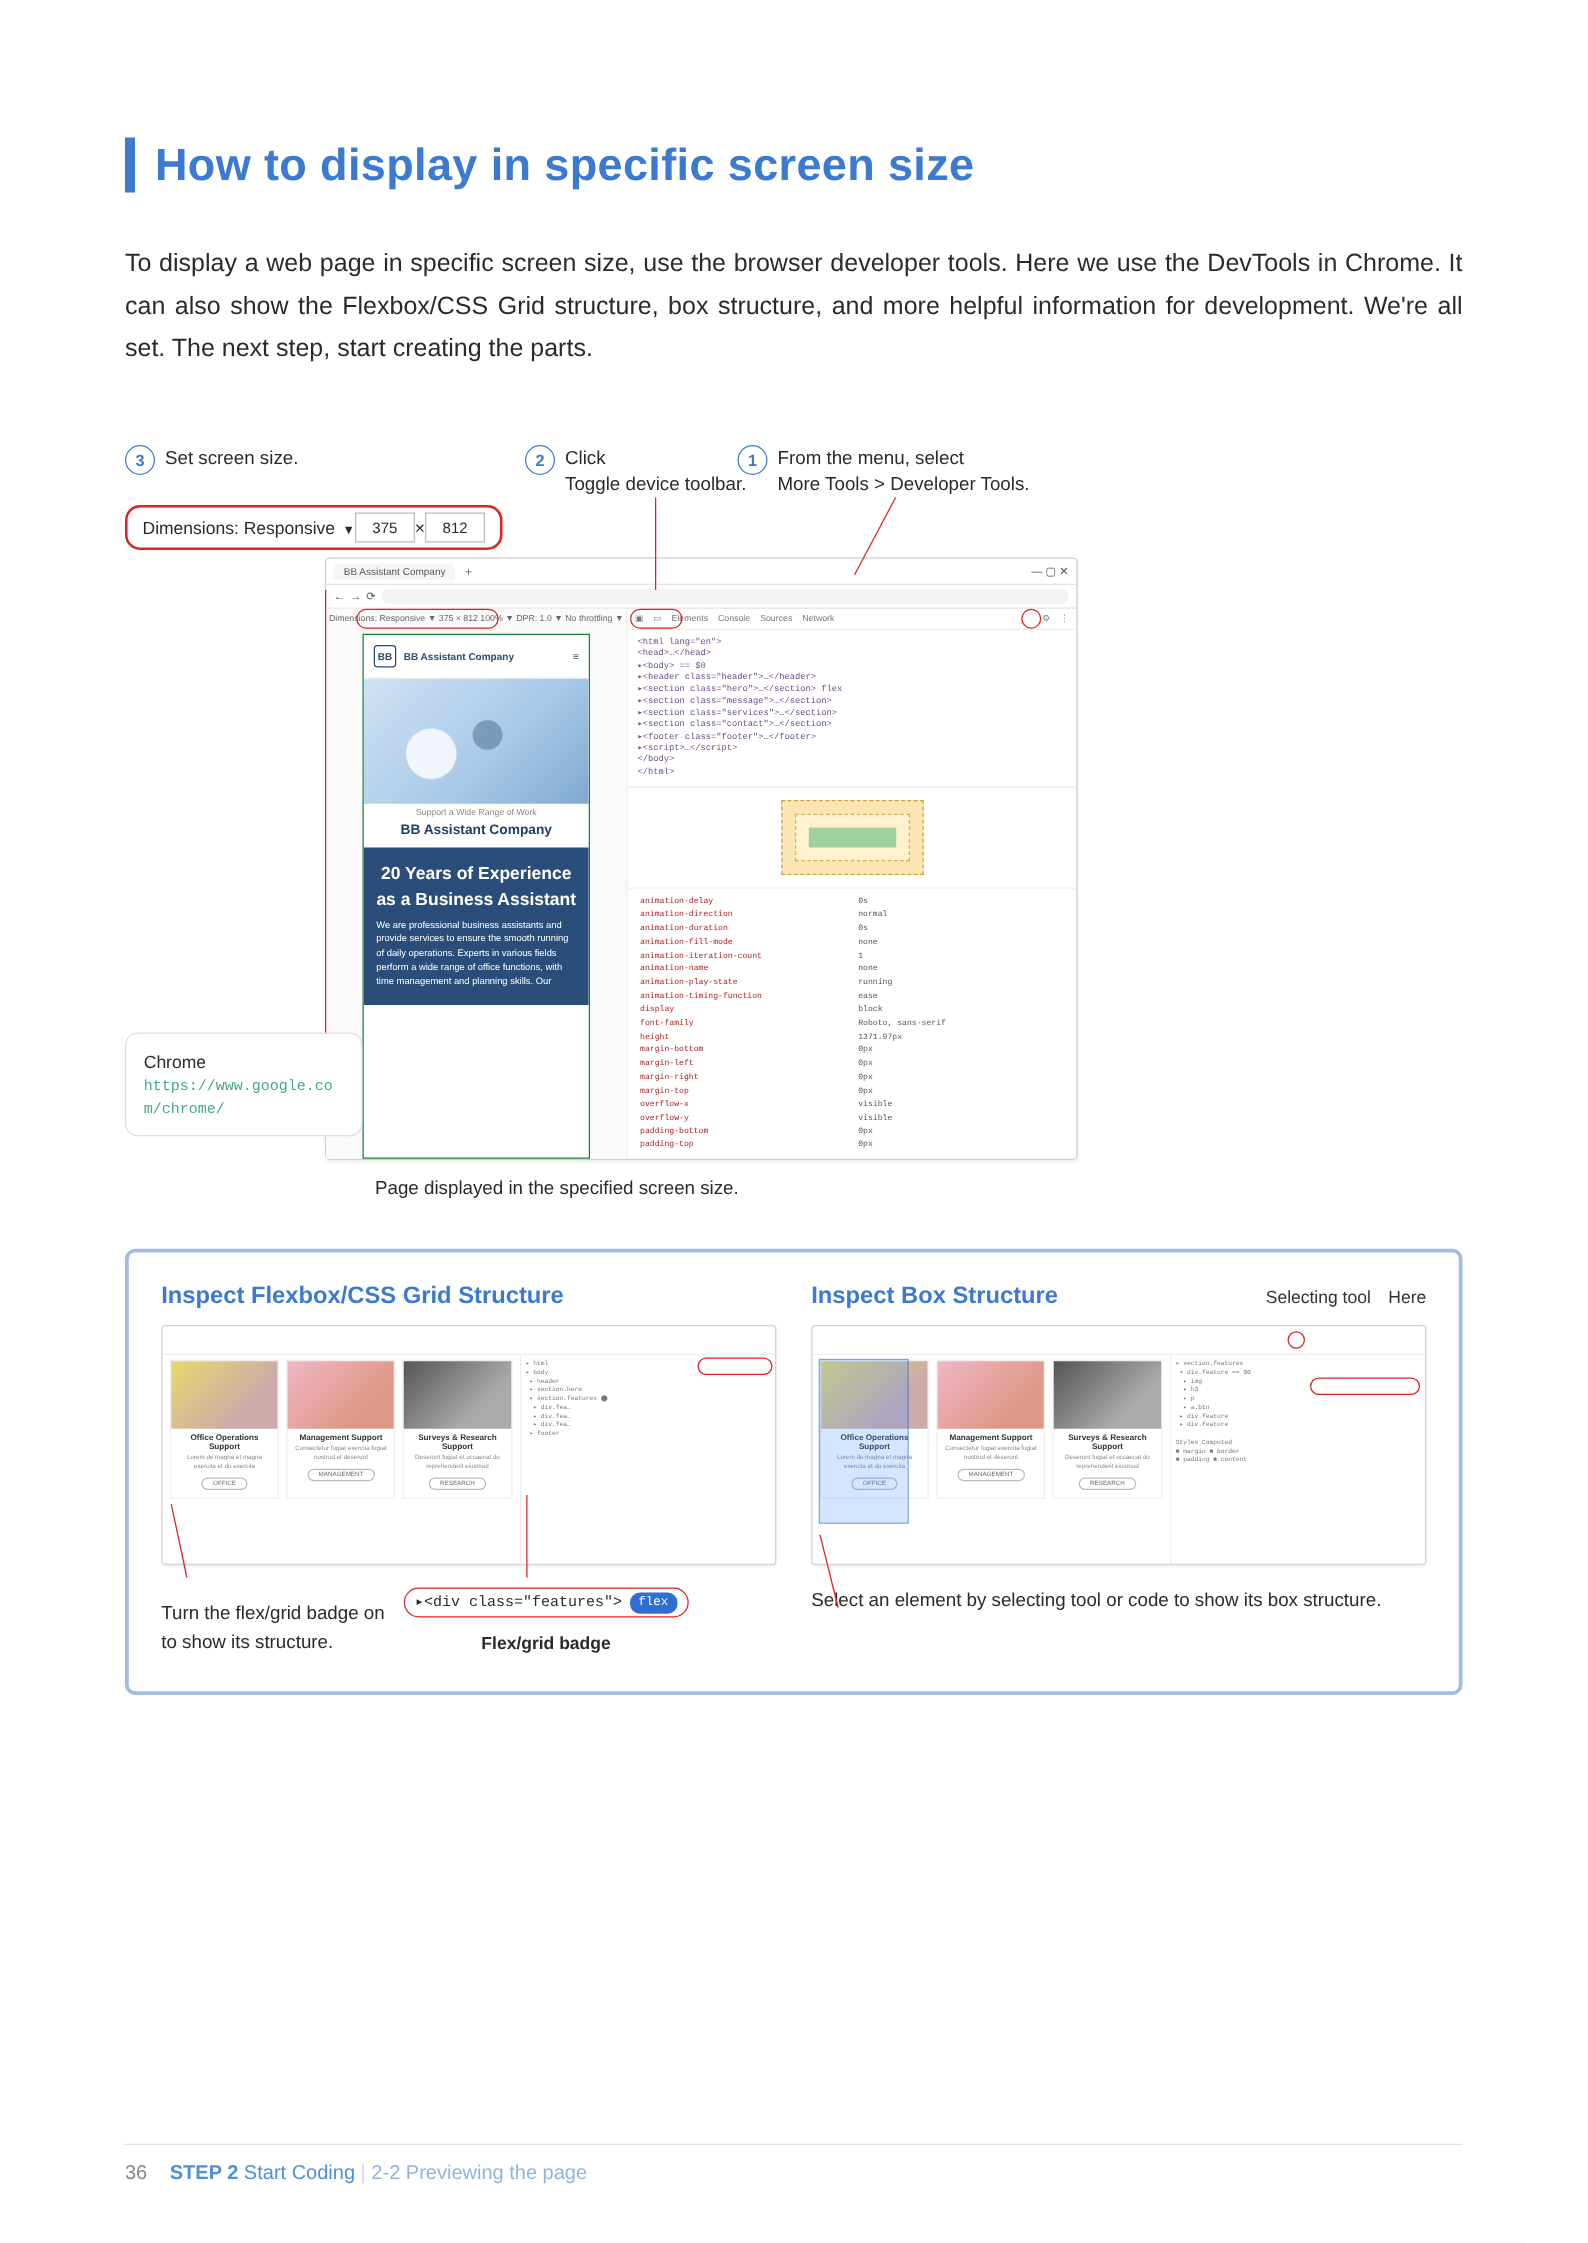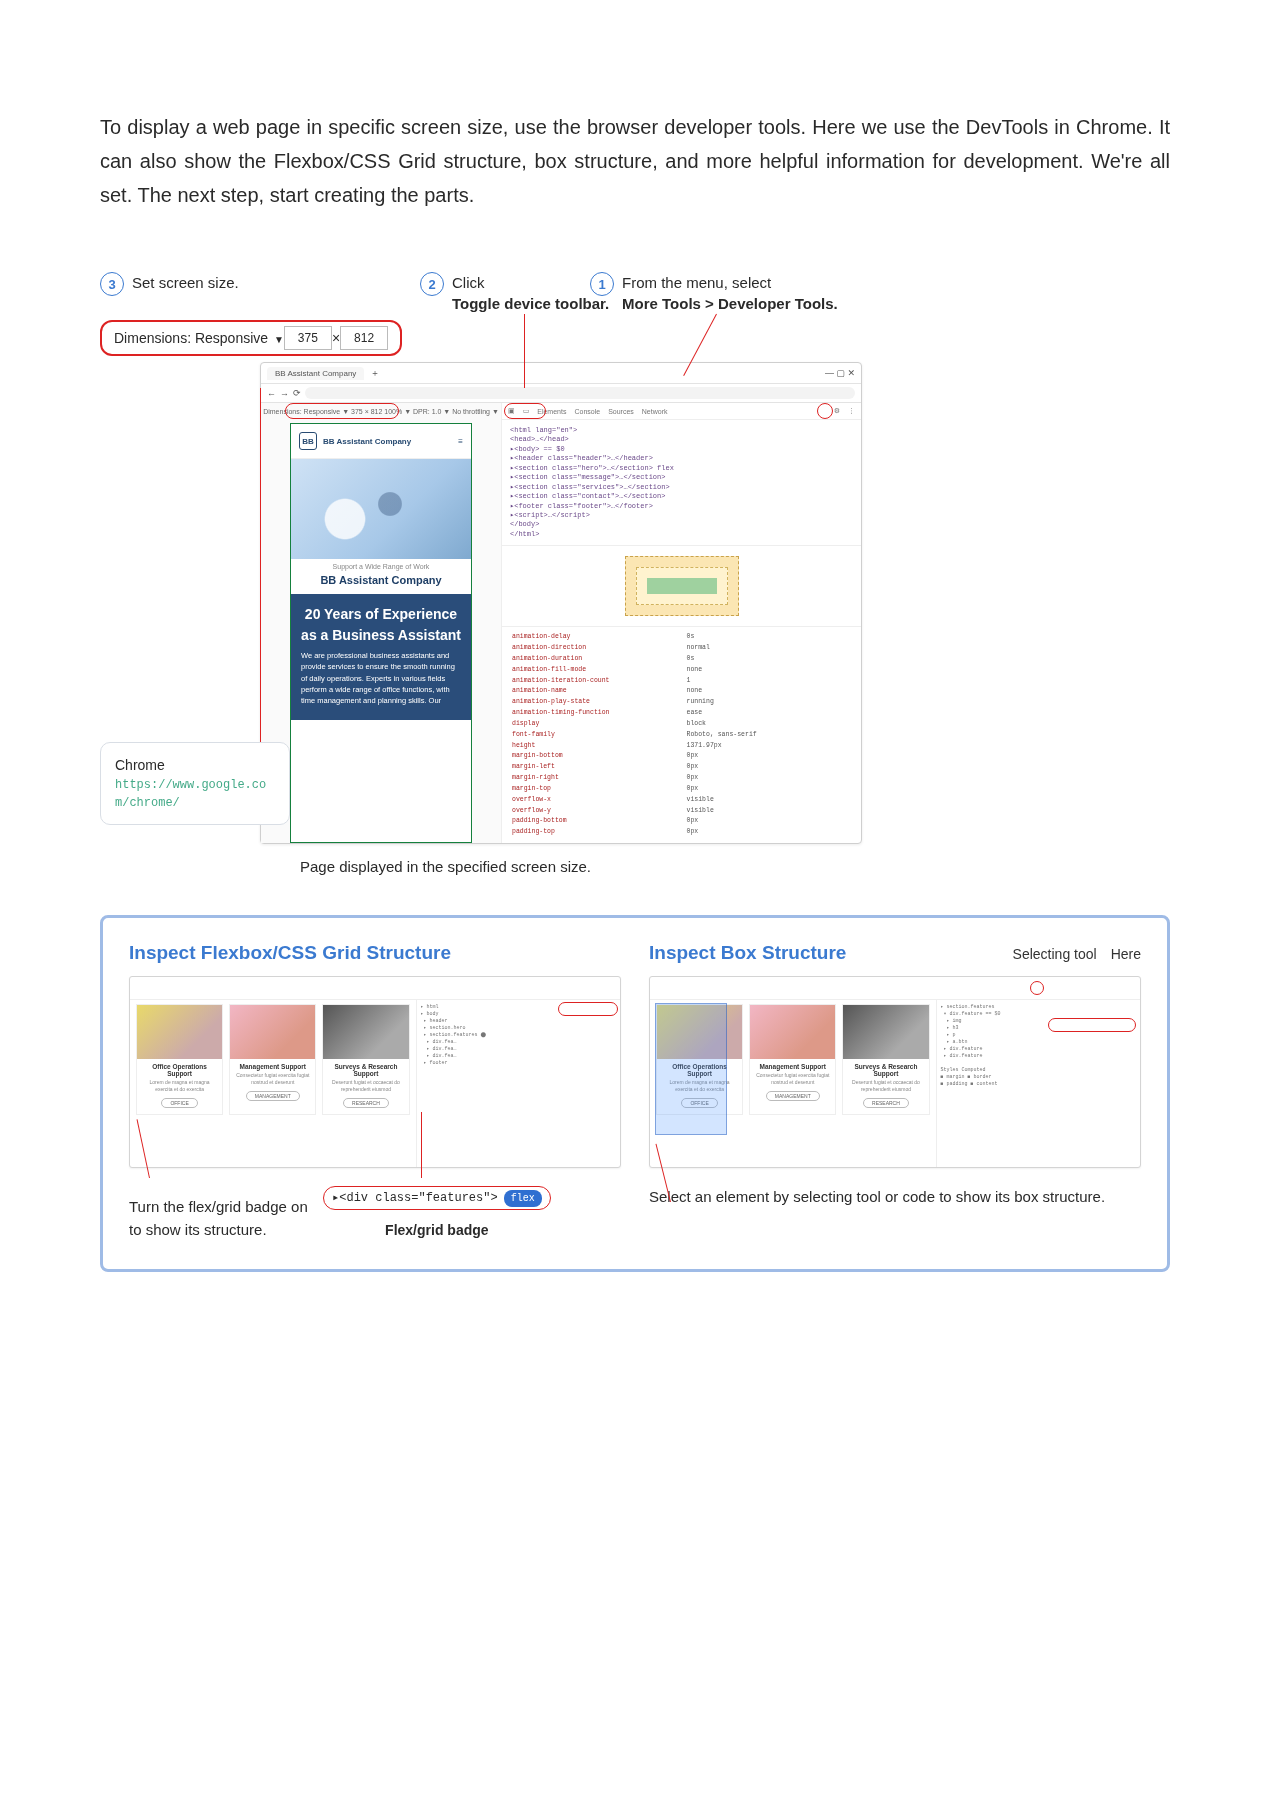--- a/index.html
+++ b/index.html
@@ -21,21 +21,21 @@
   .page{width:var(--page-w);height:var(--page-h);margin:0 auto;background:#fff;position:relative;box-sizing:border-box;padding:110px 100px 80px;}
   .h1-wrap{display:flex;align-items:center;gap:16px;margin:0 0 40px;}
   .h1-bar{width:8px;height:44px;background:var(--blue);}
   h1{margin:0;font-size:36px;font-weight:700;color:var(--blue);letter-spacing:.3px;}
   .intro{font-size:20px;line-height:1.7;text-align:justify;margin:0 0 60px;}
   
   .callout-row{position:relative;height:60px;margin-bottom:8px;}
   .callout{position:absolute;display:flex;gap:8px;align-items:flex-start;}
   .callout .num{width:22px;height:22px;border:1.5px solid var(--blue);border-radius:50%;color:var(--blue);font-size:13px;font-weight:600;display:flex;align-items:center;justify-content:center;flex:0 0 22px;}
   .callout .txt{font-size:15px;line-height:1.4;}
-  .callout .txt b{font-weight:700;}
+  .callout .txt b{font-weight:400;}
   
   .dim-highlight{position:absolute;left:0;top:48px;display:flex;align-items:center;border:2px solid var(--red);border-radius:12px;padding:4px 12px;font-size:14px;}
   .dim-caret{font-size:10px;margin-left:2px;}
   .dim-input{width:46px;height:22px;border:1px solid #bbb;display:flex;align-items:center;justify-content:center;font-size:12px;}
   
   .shot-area{position:relative;margin-top:30px;}
   .shot{border:1px solid #cfcfcf;border-radius:4px;background:#fff;width:600px;height:480px;margin-left:160px;display:flex;flex-direction:column;font-size:9px;color:#555;box-shadow:0 1px 3px rgba(0,0,0,.08);}
   .shot-tabs{height:20px;border-bottom:1px solid #e3e3e3;display:flex;align-items:center;padding:0 6px;gap:6px;}
   .shot-tab{padding:2px 8px;background:#f6f6f6;border-radius:4px 4px 0 0;font-size:8px;}
   .shot-addr{height:18px;border-bottom:1px solid #e3e3e3;display:flex;align-items:center;padding:0 6px;gap:4px;}
@@ -101,20 +101,24 @@
   .footer .step{color:var(--footer-blue);font-weight:700;}
   .footer .sec{color:var(--footer-blue);}
   .footer .sub{color:#8fb4e0;}
   .footer .bar{color:#c9d9ee;}
 </style>
 </head>
 <body>
 
 <div class="page">
 
+  <div class="h1-wrap">
+    <div class="h1-bar"></div>
+    <h1>How to display in specific screen size</h1>
+  </div>
 
   <p class="intro">To display a web page in specific screen size, use the browser developer tools. Here we use the DevTools in Chrome. It can also show the Flexbox/CSS Grid structure, box structure, and more helpful information for development. We're all set. The next step, start creating the parts.</p>
 
   <div class="callout-row">
     <div class="callout" style="left:0;top:0;">
       <span class="num">3</span>
       <span class="txt">Set screen size.</span>
     </div>
     <div class="callout" style="left:320px;top:0;">
       <span class="num">2</span>
@@ -355,14 +359,23 @@
               <div class="mini-ring" style="right:4px;top:18px;width:86px;height:12px;"></div>
               ▸ section.features<br>&nbsp;▾ div.feature == $0<br>&nbsp;&nbsp;▸ img<br>&nbsp;&nbsp;▸ h3<br>&nbsp;&nbsp;▸ p<br>&nbsp;&nbsp;▸ a.btn<br>&nbsp;▸ div.feature<br>&nbsp;▸ div.feature<br><br>Styles Computed<br>■ margin ■ border<br>■ padding ■ content
             </div>
           </div>
         </div>
         <div class="panel-caption">Select an element by selecting tool or code to show its box structure.</div>
       </div>
     </div>
   </div>
 
+  <div class="footer">
+    <span class="pn">36</span>
+    <span>
+      <span class="step">STEP 2</span>
+      <span class="sec">Start Coding</span>
+      <span class="bar">|</span>
+      <span class="sub">2-2  Previewing the page</span>
+    </span>
+  </div>
 
 </div>
 
 </body></html>

